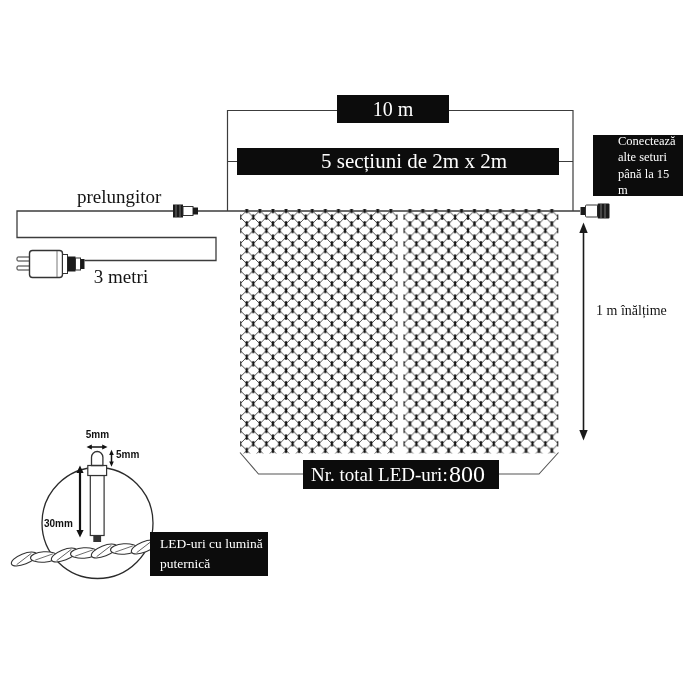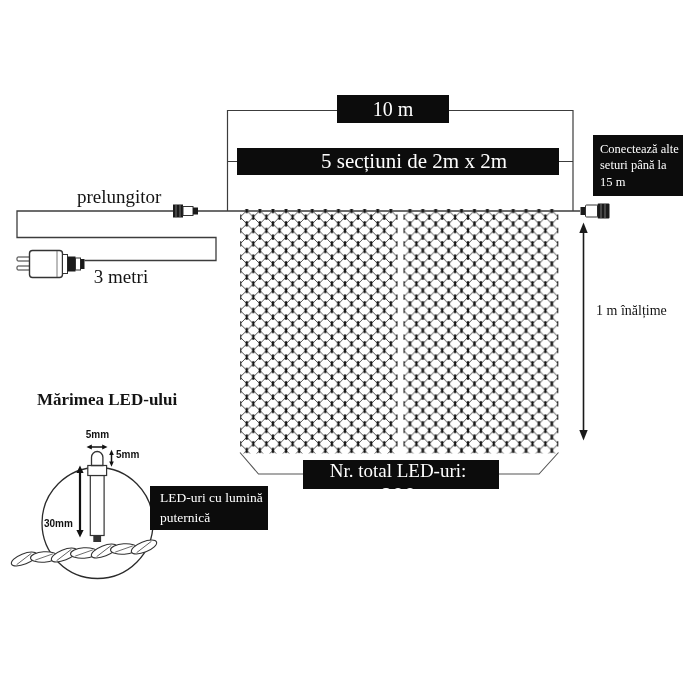--- a/index.html
+++ b/index.html
@@ -10,27 +10,27 @@
   .stage svg.layer { position:absolute; left:0; top:0; width:700px; height:700px; }
 
   .blackbox {
     position:absolute; background:#0c0c0c; color:#fff;
     display:flex; align-items:center; justify-content:center;
     box-sizing:border-box;
   }
   #box-10m      { left:337px; top:95px;  width:112px; height:28px; font-size:20px; }
   #box-sections { left:237px; top:148px; width:322px; height:27px; font-size:21px;padding-left:32px; }
   #box-connect  { left:593px; top:135px; width:90px;  height:61px; font-size:12.5px;
-                  line-height:1.32; padding:5px 4px 5px 7px; text-align:left;
+                  line-height:1.32; padding:5px 4px 5px 25px; text-align:left;
                   justify-content:flex-start; }
   #box-total    { left:303px; top:460px; width:196px; height:29px;
-                  justify-content:space-between; padding:0 14px 0 8px;flex-direction:column; }
+                  justify-content:space-between; padding:0 14px 0 8px; }
   #box-total .total-label { font-size:19px; }
   #box-total .total-value { font-size:24px; }
-  #box-lednote  { left:150px; top:486px; width:118px; height:44px; font-size:13.5px;
+  #box-lednote  { left:150px; top:532px; width:118px; height:44px; font-size:13.5px;
                   line-height:1.45; padding:4px 4px 4px 10px; text-align:left;
                   justify-content:flex-start; }
 
   .lbl { position:absolute; color:#141414; white-space:nowrap; }
   #lbl-prelungitor { left:77px;  top:186px; width:92px; font-size:19px; text-align:left; }
   #lbl-3metri      { left:88px; top:266px; width:66px; font-size:19px; text-align:center; }
   #lbl-height      { left:596px; top:303px; font-size:14px; }
   #lbl-ledsize     { left:37px;  top:390px; font-size:17px; font-weight:bold; }
   .mm-lbl { position:absolute; font-family:"Liberation Sans", sans-serif;
             font-weight:bold; color:#111; white-space:nowrap; }
@@ -166,18 +166,17 @@
     <span class="total-value">800</span>
   </div>
 
   <div class="blackbox" id="box-lednote">
     <span>LED-uri cu lumină puternică</span>
   </div>
 
   <div class="lbl" id="lbl-prelungitor">prelungitor</div>
   <div class="lbl" id="lbl-3metri">3 metri</div>
   <div class="lbl" id="lbl-height">1 m înălțime</div>
-  <div class="lbl" id="lbl-ledsize">Mărimea LED-ului</div>
   <div class="mm-lbl" id="lbl-5mm-top">5mm</div>
   <div class="mm-lbl" id="lbl-5mm-right">5mm</div>
   <div class="mm-lbl" id="lbl-30mm">30mm</div>
 
 </div>
 
 </body></html>

